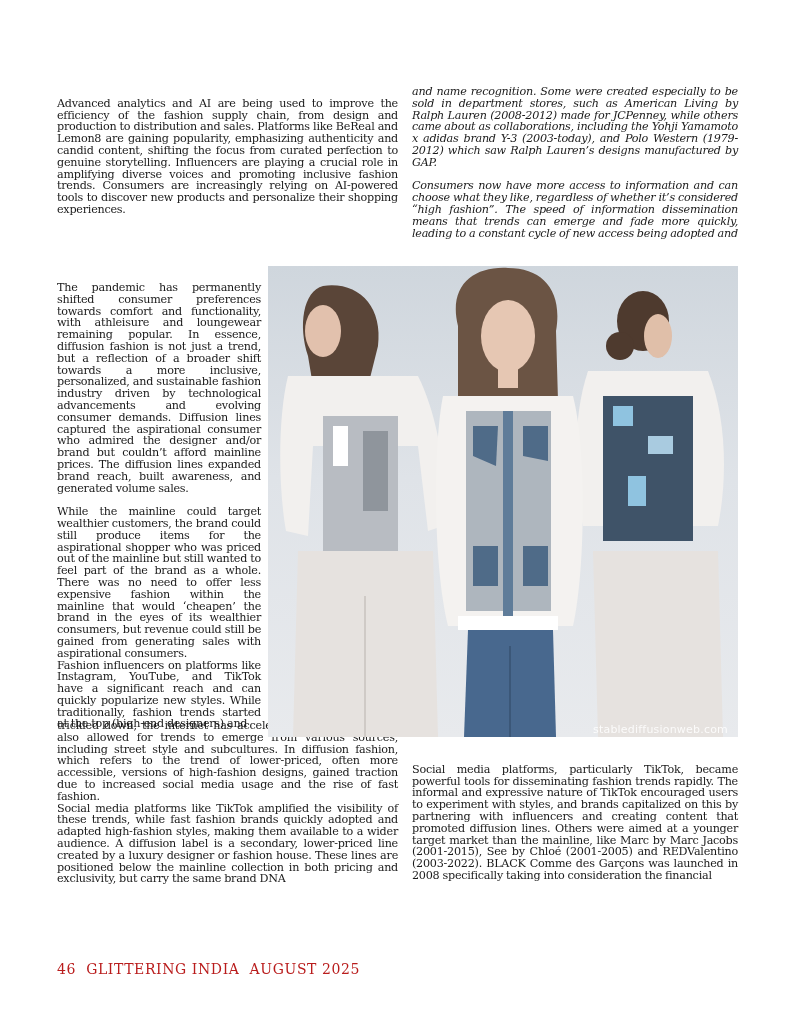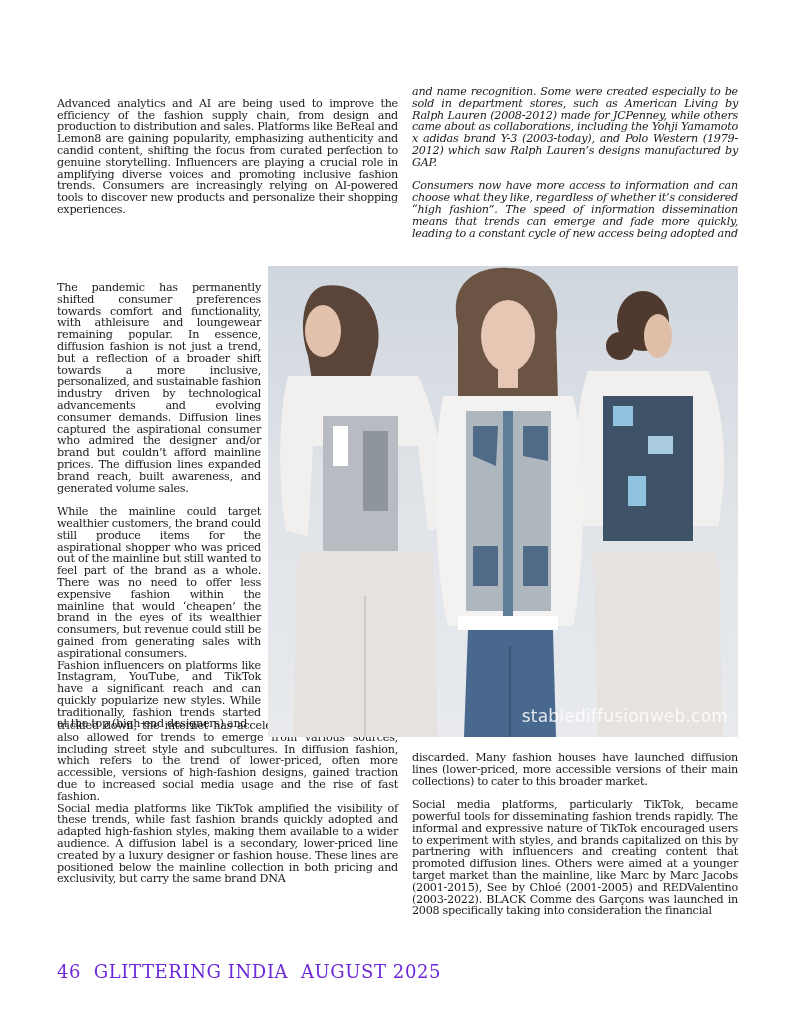--- a/index.html
+++ b/index.html
@@ -11,25 +11,25 @@
   .gap { height: 11.8px; }
   #c1a { left: 57px; top: 86px; width: 341px; }
   #c1b { left: 57px; top: 242px; width: 204px; margin-top: 40px; }
   #c1c { left: 57px; top: 720px; width: 341px; }
   #c2a { left: 412px; top: 86px; width: 326px; font-style: italic; }
   #c2b { left: 412px; top: 752px; width: 326px; }
 
   .figure { position: absolute; left: 268px; top: 266px; width: 470px; height: 471px;
             background: linear-gradient(180deg,#cfd6dd 0%,#dfe3e8 45%,#e8eaed 100%); overflow: hidden; }
   .figure svg { width: 100%; height: 100%; display: block; }
-  .watermark { position: absolute; right: 10px; bottom: 11px; color: rgba(255,255,255,0.85);
-               font-family: "DejaVu Sans", sans-serif; font-size: 17px; letter-spacing: 0.2px; margin-left: 29px; }
+  .watermark { position: absolute; right: 10px; bottom: 1px; color: rgba(255,255,255,0.85);
+               font-family: "DejaVu Sans", sans-serif; font-size: 11px; letter-spacing: 0.2px; margin-left: 29px; }
 
   .footer { position: absolute; left: 57px; top: 961px; font-family: "DejaVu Serif", serif;
-            font-size: 18px; letter-spacing: 0.6px; color: #6d28d9; white-space: pre; }
+            font-size: 14px; letter-spacing: 0.6px; color: #b91c1c; white-space: pre; }
 </style>
 </head>
 <body>
 
 <div id="c1a" class="txt">
   <div class="gap"></div>
   <p>Advanced analytics and AI are being used to improve the efficiency of the fashion supply chain, from design and production to distribution and sales. Platforms like BeReal and Lemon8 are gaining popularity, emphasizing authenticity and candid content, shifting the focus from curated perfection to genuine storytelling. Influencers are playing a crucial role in amplifying diverse voices and promoting inclusive fashion trends. Consumers are increasingly relying on AI-powered tools to discover new products and personalize their shopping experiences.</p>
 </div>
 
 <div id="c1b" class="txt">
@@ -44,21 +44,20 @@
   <p>Social media platforms like TikTok amplified the visibility of these trends, while fast fashion brands quickly adopted and adapted high-fashion styles, making them available to a wider audience. A diffusion label is a secondary, lower-priced line created by a luxury designer or fashion house. These lines are positioned below the mainline collection in both pricing and exclusivity, but carry the same brand DNA</p>
 </div>
 
 <div id="c2a" class="txt">
   <p>and name recognition. Some were created especially to be sold in department stores, such as American Living by Ralph Lauren (2008-2012) made for JCPenney, while others came about as collaborations, including the Yohji Yamamoto x adidas brand Y-3 (2003-today), and Polo Western (1979-2012) which saw Ralph Lauren’s designs manufactured by GAP.</p>
   <div class="gap"></div>
   <p>Consumers now have more access to information and can choose what they like, regardless of whether it’s considered “high fashion”. The speed of information dissemination means that trends can emerge and fade more quickly, leading to a constant cycle of new access being adopted and</p>
 </div>
 
 <div id="c2b" class="txt">
-  <p>discarded. Many fashion houses have launched diffusion lines (lower-priced, more accessible versions of their main collections) to cater to this broader market.</p>
   <div class="gap"></div>
   <p>Social media platforms, particularly TikTok, became powerful tools for disseminating fashion trends rapidly. The informal and expressive nature of TikTok encouraged users to experiment with styles, and brands capitalized on this by partnering with influencers and creating content that promoted diffusion lines. Others were aimed at a younger target market than the mainline, like Marc by Marc Jacobs (2001-2015), See by Chloé (2001-2005) and REDValentino (2003-2022). BLACK Comme des Garçons was launched in 2008 specifically taking into consideration the financial</p>
 </div>
 
 <div class="figure" aria-label="Three models wearing white shirts with geometric blue-grey printed panels; back, front and back views">
   <svg viewBox="0 0 470 471" preserveAspectRatio="none">
 
     <g>
       <path d="M55,20 C35,25 30,60 40,90 L45,120 L100,120 L110,80 C115,40 90,15 55,20 Z" fill="#5a4538"></path>
       <ellipse cx="55" cy="65" rx="18" ry="26" fill="#e2c1ad"></ellipse>

